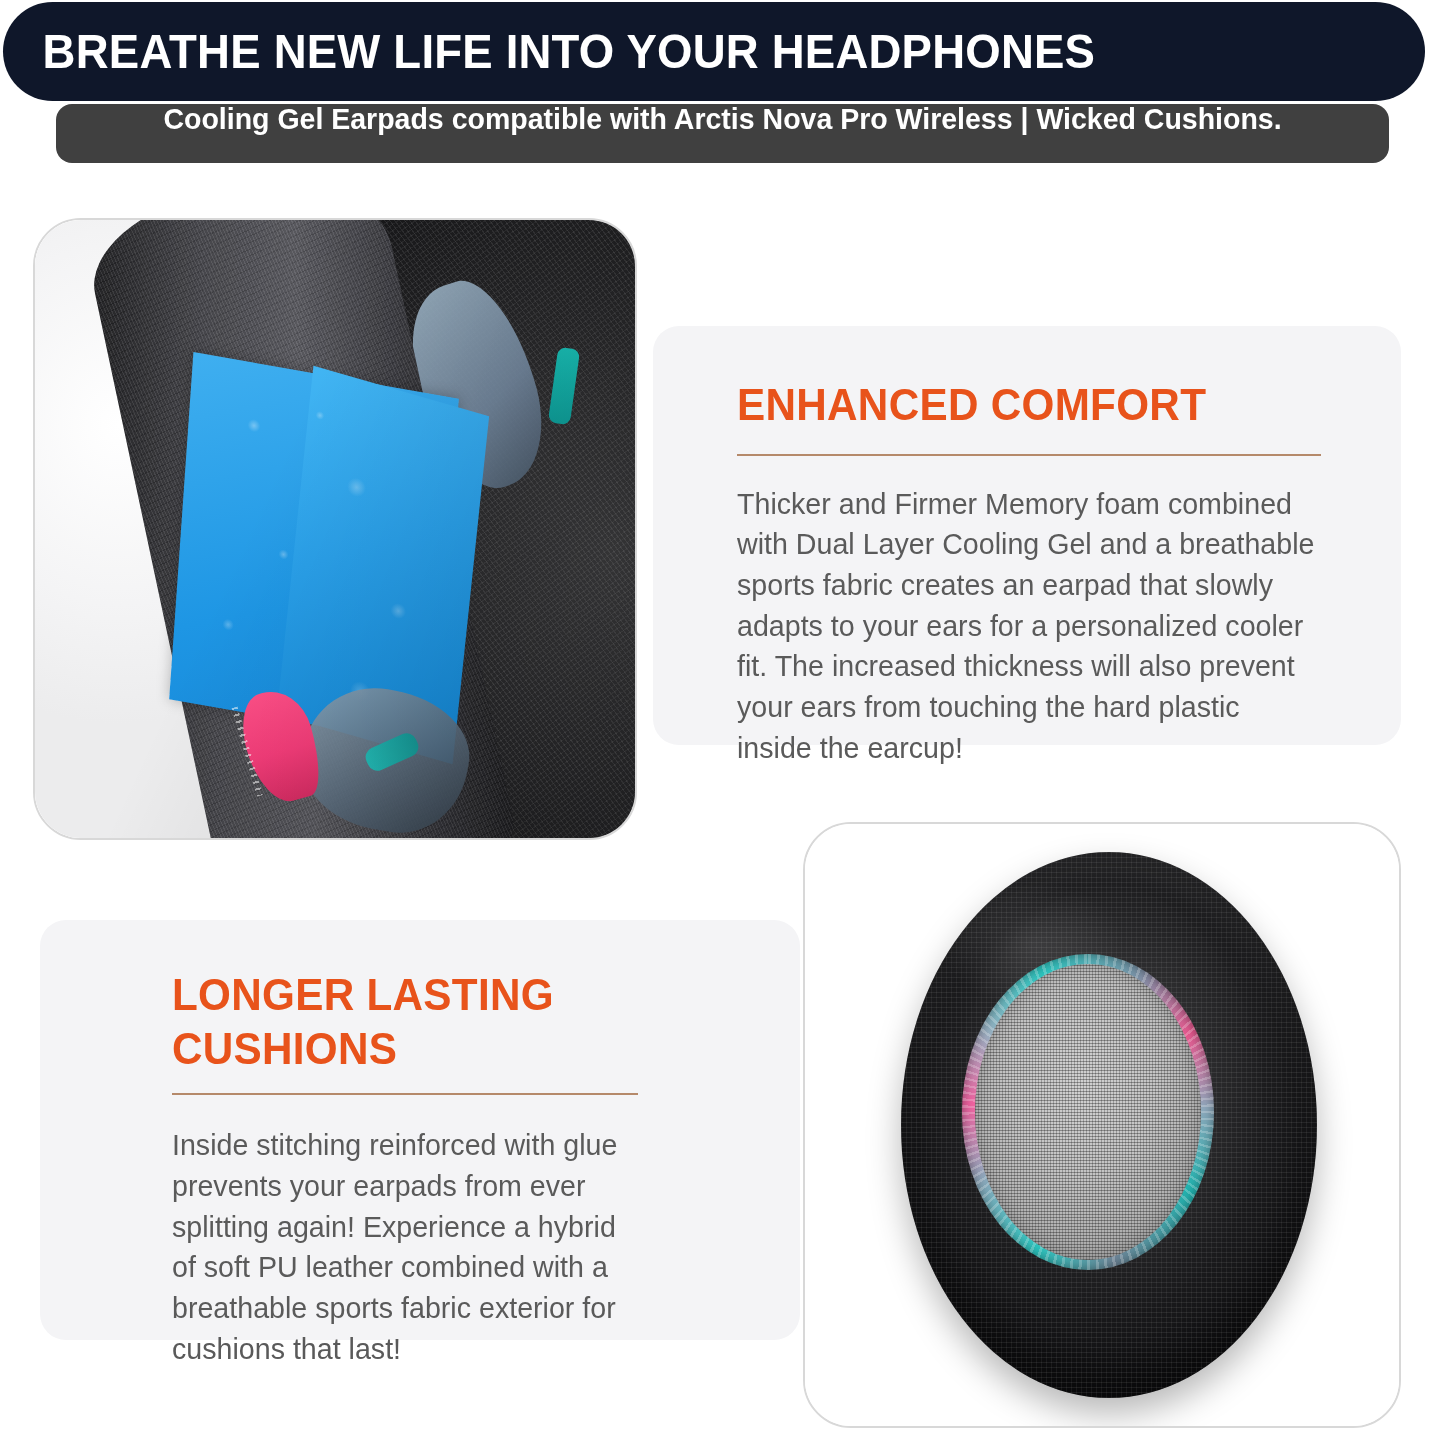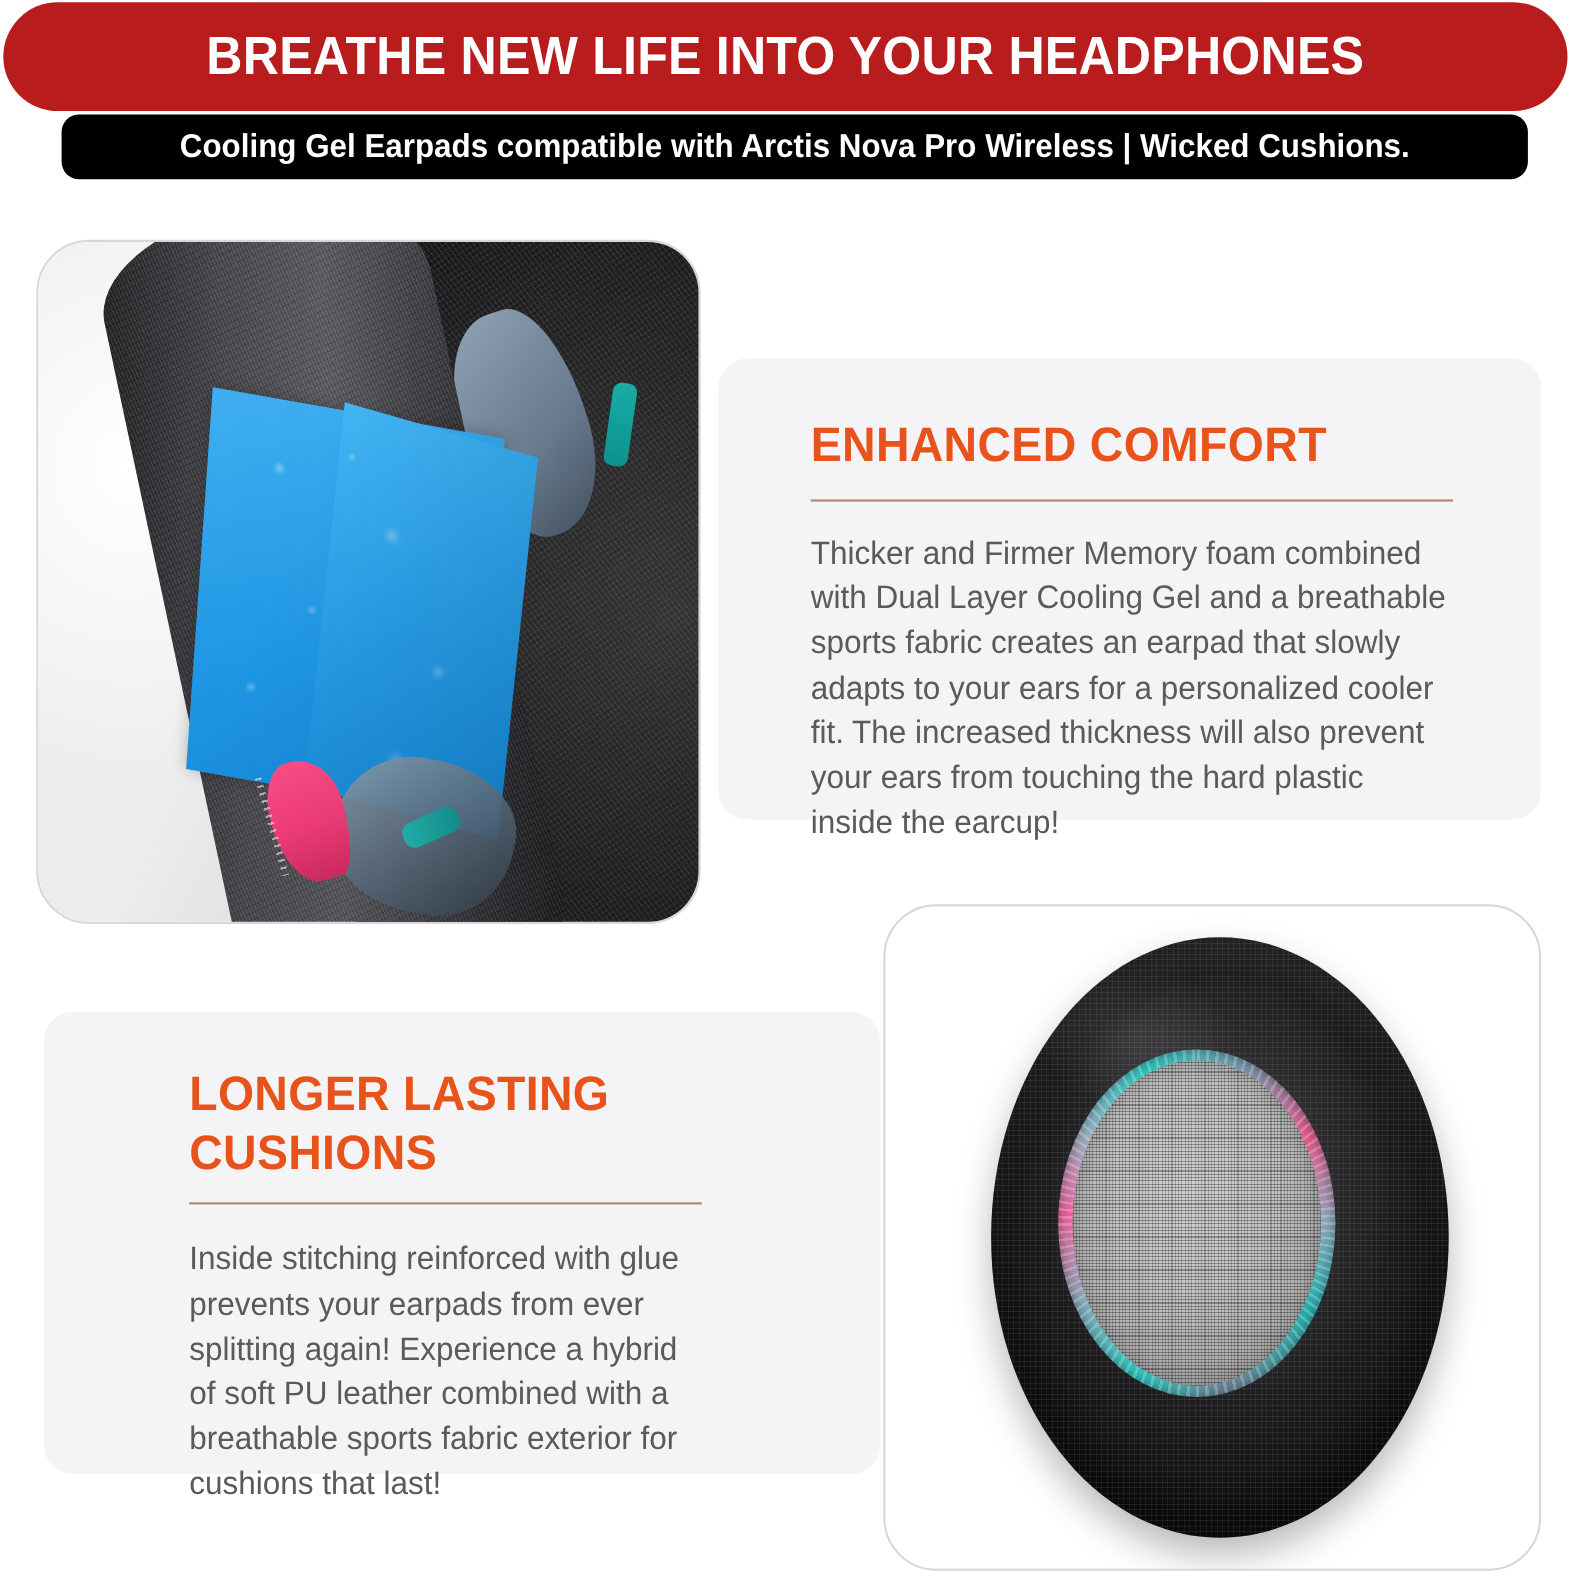--- a/index.html
+++ b/index.html
@@ -21,48 +21,47 @@
     overflow: hidden;
   }
 
   
   .banner-orange {
     position: absolute;
     left: 3px;
     top: 2px;
     width: 1422px;
     height: 99px;
-    background: #b91c1c;
+    background: #0f172a;
     border-radius: 50px;
     display: flex;
     align-items: center;
-    justify-content: center;
+    justify-content: flex-start;
     box-sizing: border-box;
   }
   .banner-orange-text {
     color: #ffffff;
     font-size: 49px;
     font-weight: bold;
     letter-spacing: 0.2px;
     line-height: 1;
     transform: scaleX(0.93);
     white-space: nowrap;
     text-align: center;
   }
 
   .banner-gray {
     position: absolute;
     left: 56px;
     top: 104px;
     width: 1333px;
     height: 59px;
-    background: #000000;
+    background: #404040;
     border-radius: 16px;
     display: flex;
-    align-items: center;
     justify-content: center;
     box-sizing: border-box;
   }
   .banner-gray-text {
     color: #ffffff;
     font-size: 30px;
     font-weight: bold;
     line-height: 1;
     transform: scaleX(0.95);
     white-space: nowrap;

